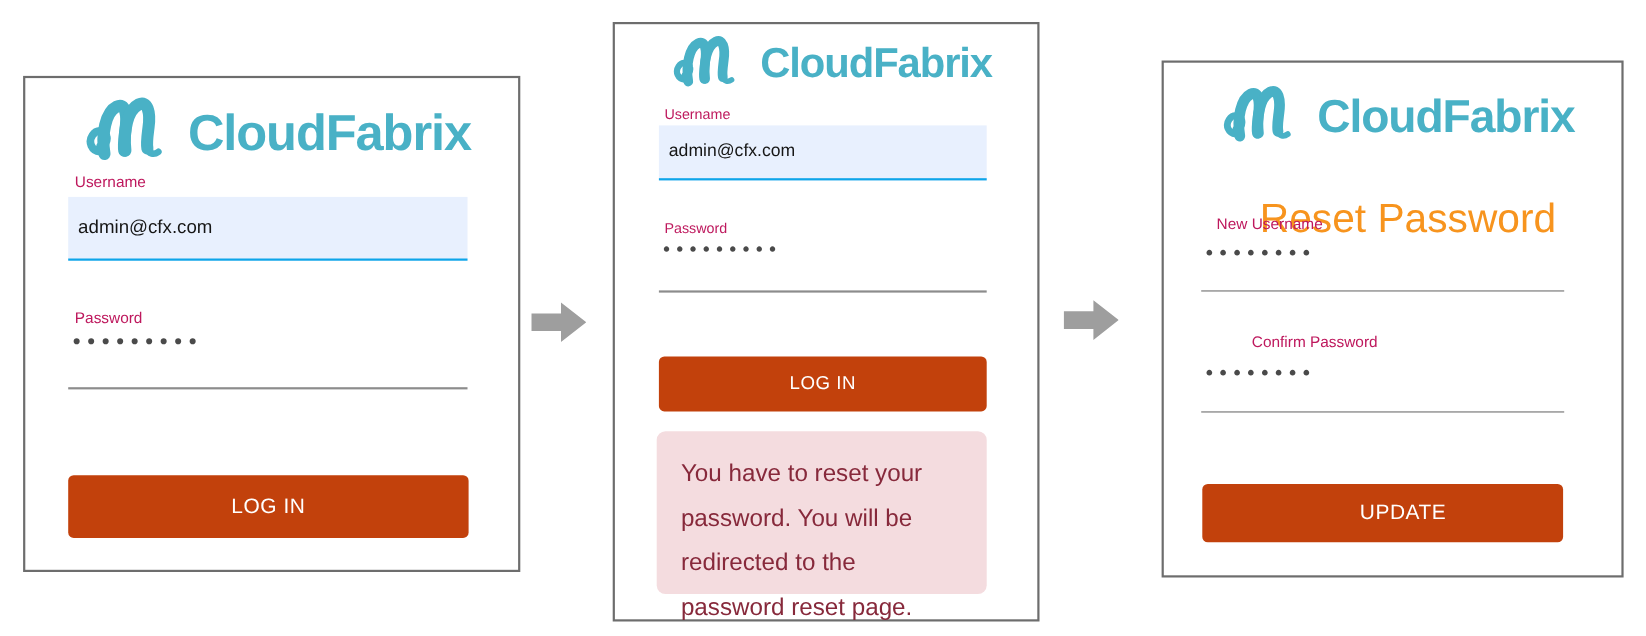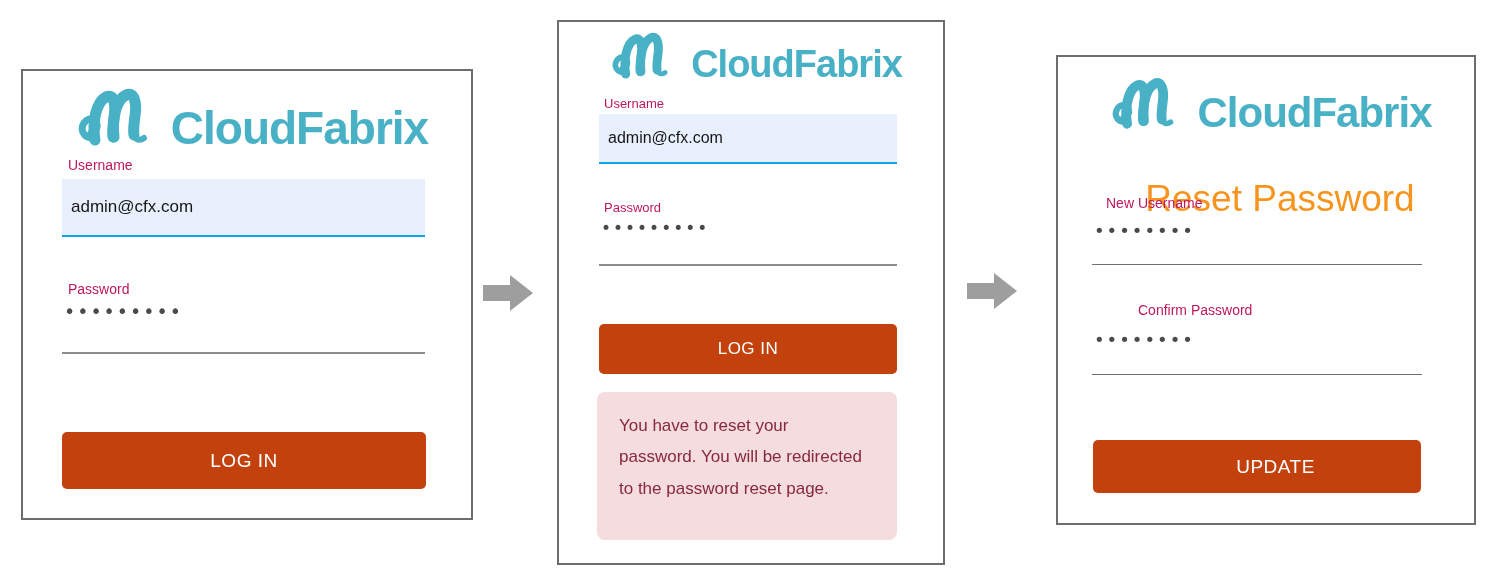--- a/index.html
+++ b/index.html
@@ -4,21 +4,21 @@
 <style>
   html,body { margin:0; padding:0; background:#ffffff; }
   body { font-family:"Liberation Sans", sans-serif; }
   .canvas { position:relative; width:1496px; height:578px; background:#ffffff; overflow:hidden; }
 
   .panel { position:absolute; background:#ffffff; border:2px solid #6d6d6d; box-sizing:border-box; }
   #panel1 { left:21px;  top:69px; width:452px; height:451px; }
   #panel2 { left:557px; top:20px; width:388px; height:545px; }
   #panel3 { left:1056px; top:55px; width:420px; height:470px; }
 
-  .logo { position:absolute; left:0; right:0; display:flex; align-items:flex-end; justify-content:center; gap:21px;padding-left:12px; }
+  .logo { position:absolute; left:0; right:0; display:flex; align-items:center; justify-content:center; gap:21px;padding-left:12px; }
   .logo svg { display:block; }
   .wordmark { color:#49b1c6; font-weight:bold; letter-spacing:-1px; }
   #panel1 .logo { top:14px; }
   #panel1 .wordmark { font-size:46px; }
   #panel2 .logo { top:8px; }
   #panel2 .wordmark { font-size:38px; }
   #panel3 .logo { top:18px; }
   #panel3 .wordmark { font-size:42px; }
 
   .field-label { position:absolute; color:#be185d; font-size:14px; }
@@ -26,21 +26,21 @@
                 display:flex; align-items:center; padding-left:9px; box-sizing:border-box;
                 color:#161616; }
   .dots { position:absolute; color:#4a4a4a; font-size:19px; letter-spacing:2px;
           font-family:"DejaVu Sans", sans-serif; }
   .pw-line { position:absolute; border-bottom:2px solid #8c8c8c; }
 
   .btn { position:absolute; background:#c2410c; color:#ffffff; border:none; border-radius:5px;
          font-family:"Liberation Sans", sans-serif; letter-spacing:0.5px; cursor:pointer; }
 
   .alert { position:absolute; background:#f4dcdf; color:#87293b; border-radius:8px;
-           font-size:17px; line-height:1.85; padding:18px 30px 18px 22px; box-sizing:border-box; }
+           font-size:22px; line-height:1.85; padding:18px 30px 18px 22px; box-sizing:border-box; }
 
   .reset-title { position:absolute; left:0; right:0; text-align:center; transform:translateX(14px);
                  color:#f7941e; font-size:37px; }
 
   .flow-arrow { position:absolute; }
 
   
   #p1-username-label { left:45px; top:86px; }
   #p1-username-input { left:39px; top:108px; width:363px; height:58px; font-size:17px; }
   #p1-password-label { left:45px; top:210px; }

